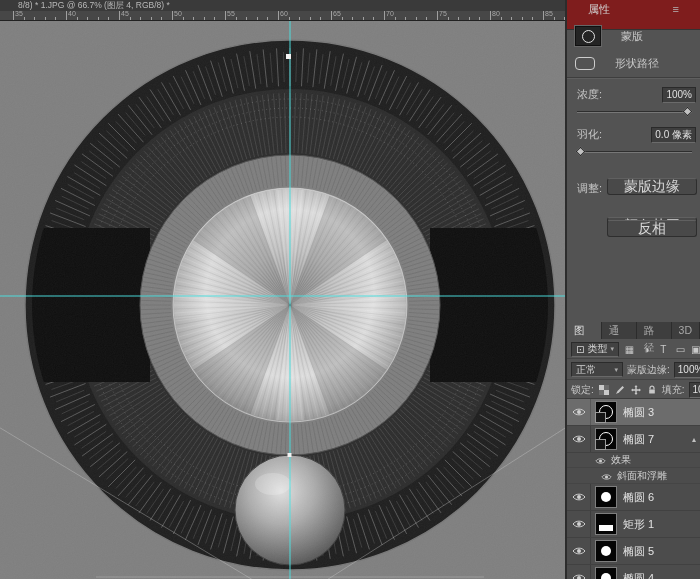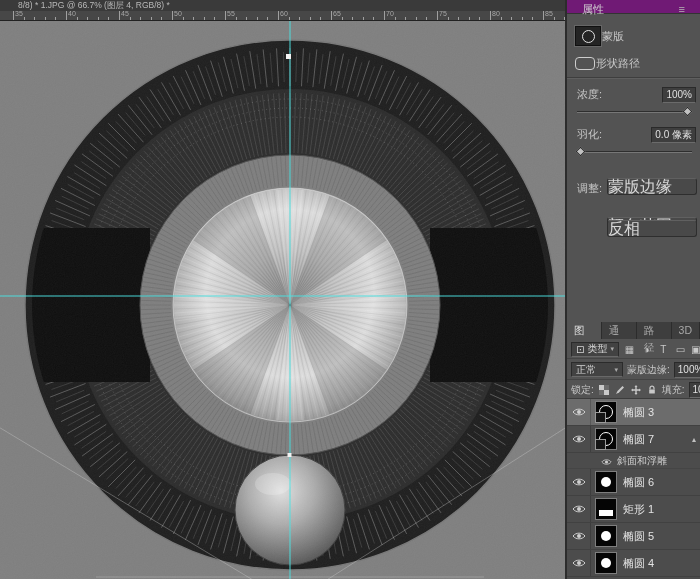--- a/index.html
+++ b/index.html
@@ -14,43 +14,43 @@
   .rtick{position:absolute;bottom:0;width:1px;background:#a0a0a0}
   .rtick.major{height:10px}
   .rtick.minor{height:3px}
   .rlabel{position:absolute;top:-1px;font-size:7px;color:#a6a6a6}
 
   
   .canvas{position:absolute;left:0;top:21px;width:565px;height:558px;background:#7c7c7c;overflow:hidden}
 
   
   .rightcol{position:absolute;right:0;top:0;width:135px;height:579px;background:#535353;border-left:2px solid #2c2c2c}
-  .phead{position:absolute;left:0;top:0;right:0;height:14px;background:#701a75;border-bottom:1px solid #333;
-    color:#d2d2d2;font-size:11px;line-height:18px;padding:0 15px;display:flex;justify-content:space-between}
+  .phead{position:absolute;left:0;top:0;right:0;height:30px;background:#7f1d1d;border-bottom:1px solid #333;
+    color:#d2d2d2;font-size:11px;line-height:18px;padding:0 21px;display:flex;justify-content:space-between}
   .pmenu{color:#b5b5b5;font-size:11px}
   .plabel{color:#c6c6c6;font-size:11px;white-space:nowrap}
   .small{font-size:10px}
-  .prow{position:absolute;left:8px;right:4px;display:flex;align-items:center;gap:1px}
+  .prow{position:absolute;left:8px;right:4px;display:flex;align-items:center;gap:20px}
   .mask-row{top:24px;height:24px}
   .mask-ico{width:26px;height:20px;background:#242424;border:1px solid #101010;box-shadow:0 0 0 1px #666;
     display:flex;align-items:center;justify-content:center;flex:none}
   .mask-ico::after{content:"";width:11px;height:11px;border:1.5px solid #e2e2e2;border-radius:50%}
   .shape-row{top:53px;height:20px}
   .shape-ico{width:20px;height:13px;border:1.5px solid #cdcdcd;border-radius:4px;flex:none}
   .pdivider{position:absolute;left:0;right:0;top:77px;height:1px;background:#3e3e3e;box-shadow:0 1px 0 #5f5f5f}
   .numrow{position:absolute;left:10px;right:4px;height:17px;display:flex;justify-content:space-between;align-items:center;overflow:hidden}
   .valbox{height:16px;background:#3e3e3e;border:1px solid #2a2a2a;border-bottom-color:#6b6b6b;color:#e0e0e0;
     font-size:10px;padding:0 3px;display:inline-flex;align-items:center;gap:2px;white-space:nowrap;flex:none}
   .caret{font-size:7px;color:#aaa}
   .slider{position:absolute;left:10px;right:8px;height:10px}
   .slider .track{position:absolute;left:0;right:0;top:4px;height:2px;background:#2e2e2e;border-bottom:1px solid #777}
   .slider .handle{position:absolute;top:1px;width:7px;height:7px;background:#c2c2c2;border:1px solid #2a2a2a;transform:rotate(45deg)}
   .adjlabel{position:absolute;left:10px;top:181px}
   .pbtn{position:absolute;left:40px;right:3px;height:17px;background:#494949;border:1px solid #2e2e2e;border-top-color:#606060;
-    border-radius:3px;color:#d8d8d8;font-size:16px;text-align:left;line-height:15px;font-family:inherit}
+    border-radius:3px;color:#d8d8d8;font-size:14px;text-align:center;line-height:15px;font-family:inherit}
 
   
   .ltabs{position:absolute;left:0;right:0;top:322px;height:17px;background:#393939;border-bottom:1px solid #2e2e2e;display:flex}
   .ltab{height:17px;line-height:17px;padding:0 7px;font-size:10.5px;color:#a8a8a8;background:#3e3e3e;border-right:1px solid #2c2c2c}
   .ltab.active{background:#535353;color:#dcdcdc}
   .lbar{position:absolute;left:0;right:0;display:flex;align-items:center;padding:0 4px;gap:4px;overflow:hidden}
   .lfilter{top:340px;height:19px;border-bottom:1px solid #444}
   .kindbox{display:inline-flex;align-items:center;gap:3px;height:15px;background:#424242;border:1px solid #2b2b2b;
     border-bottom-color:#686868;color:#d5d5d5;font-size:10px;padding:0 4px;flex:none}
   .ficon{font-size:10px;color:#c8c8c8;width:13px;text-align:center;flex:none}
@@ -1211,20 +1211,26 @@
         <span class="eyecell">
             <svg width="14" height="10">
               <use href="#eye"></use>
             </svg>
           </span>
         <span class="thumb outline badge"></span>
         <span class="lname">椭圆 7</span>
         <span class="fxcaret">▴</span>
       </div>
 
+      <div class="lsub">
+        <span><svg width="11" height="8">
+              <use href="#eye"></use>
+            </svg></span>
+        <span class="subname">效果</span>
+      </div>
 
       <div class="lsub sub2">
         <span><svg width="11" height="8">
               <use href="#eye"></use>
             </svg></span>
         <span class="subname">斜面和浮雕</span>
       </div>
 
       <div class="lrow">
         <span class="eyecell">

